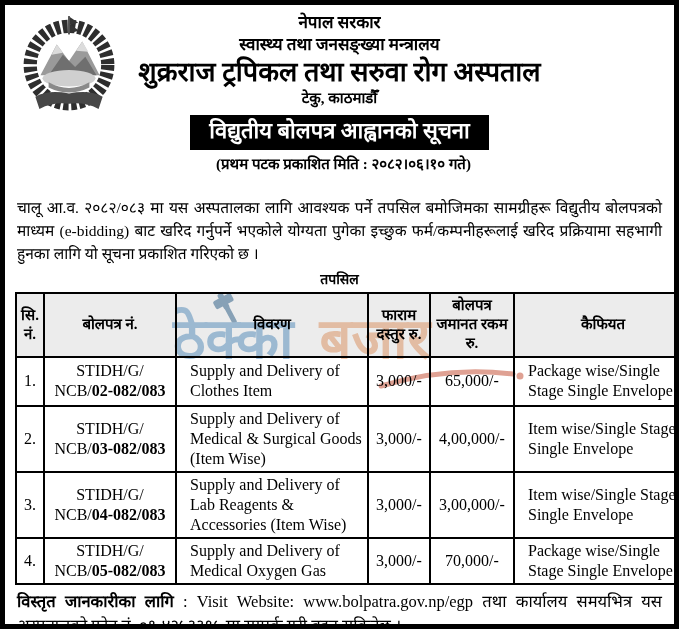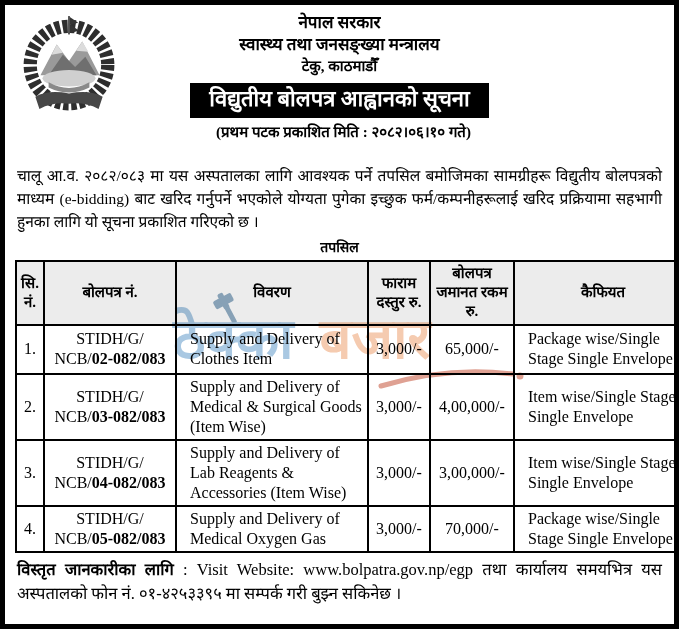--- a/index.html
+++ b/index.html
@@ -70,20 +70,21 @@
     <polygon points="63,27 69,37 57,36" fill="#dcdcdc"></polygon>
     <polygon points="30,60 44,40 56,52 66,42 77,60" fill="#6f6f6f"></polygon>
     <ellipse cx="50" cy="63" rx="26" ry="8" fill="#cfcfcf"></ellipse>
     <path d="M30,67 Q50,78 70,67 L70,72 Q50,82 30,72 Z" fill="#8a8a8a"></path>
     <path d="M17,81 Q30,74 50,78 Q70,74 83,81 L79,93 Q65,86 50,88 Q35,86 21,93 Z" fill="#474747"></path>
   </svg>
 
   <div class="letterhead">
     <div class="h-govt">नेपाल सरकार</div>
     <div class="h-ministry">स्वास्थ्य तथा जनसङ्ख्या मन्त्रालय</div>
+    <div class="h-hospital">शुक्रराज ट्रपिकल तथा सरुवा रोग अस्पताल</div>
     <div class="h-address">टेकु, काठमाडौँ</div>
     <div>
       <span class="h-banner">विद्युतीय बोलपत्र आह्वानको सूचना</span>
     </div>
     <div class="h-date">(प्रथम पटक प्रकाशित मिति : २०८२।०६।१० गते)</div>
   </div>
 
   <div class="paragraph">चालू आ.व. २०८२/०८३ मा यस अस्पतालका लागि आवश्यक पर्ने तपसिल बमोजिमका सामग्रीहरू विद्युतीय बोलपत्रको माध्यम (e-bidding) बाट खरिद गर्नुपर्ने भएकोले योग्यता पुगेका इच्छुक फर्म/कम्पनीहरूलाई खरिद प्रक्रियामा सहभागी हुनका लागि यो सूचना प्रकाशित गरिएको छ ।</div>
   <div class="caption">तपसिल</div>
 

